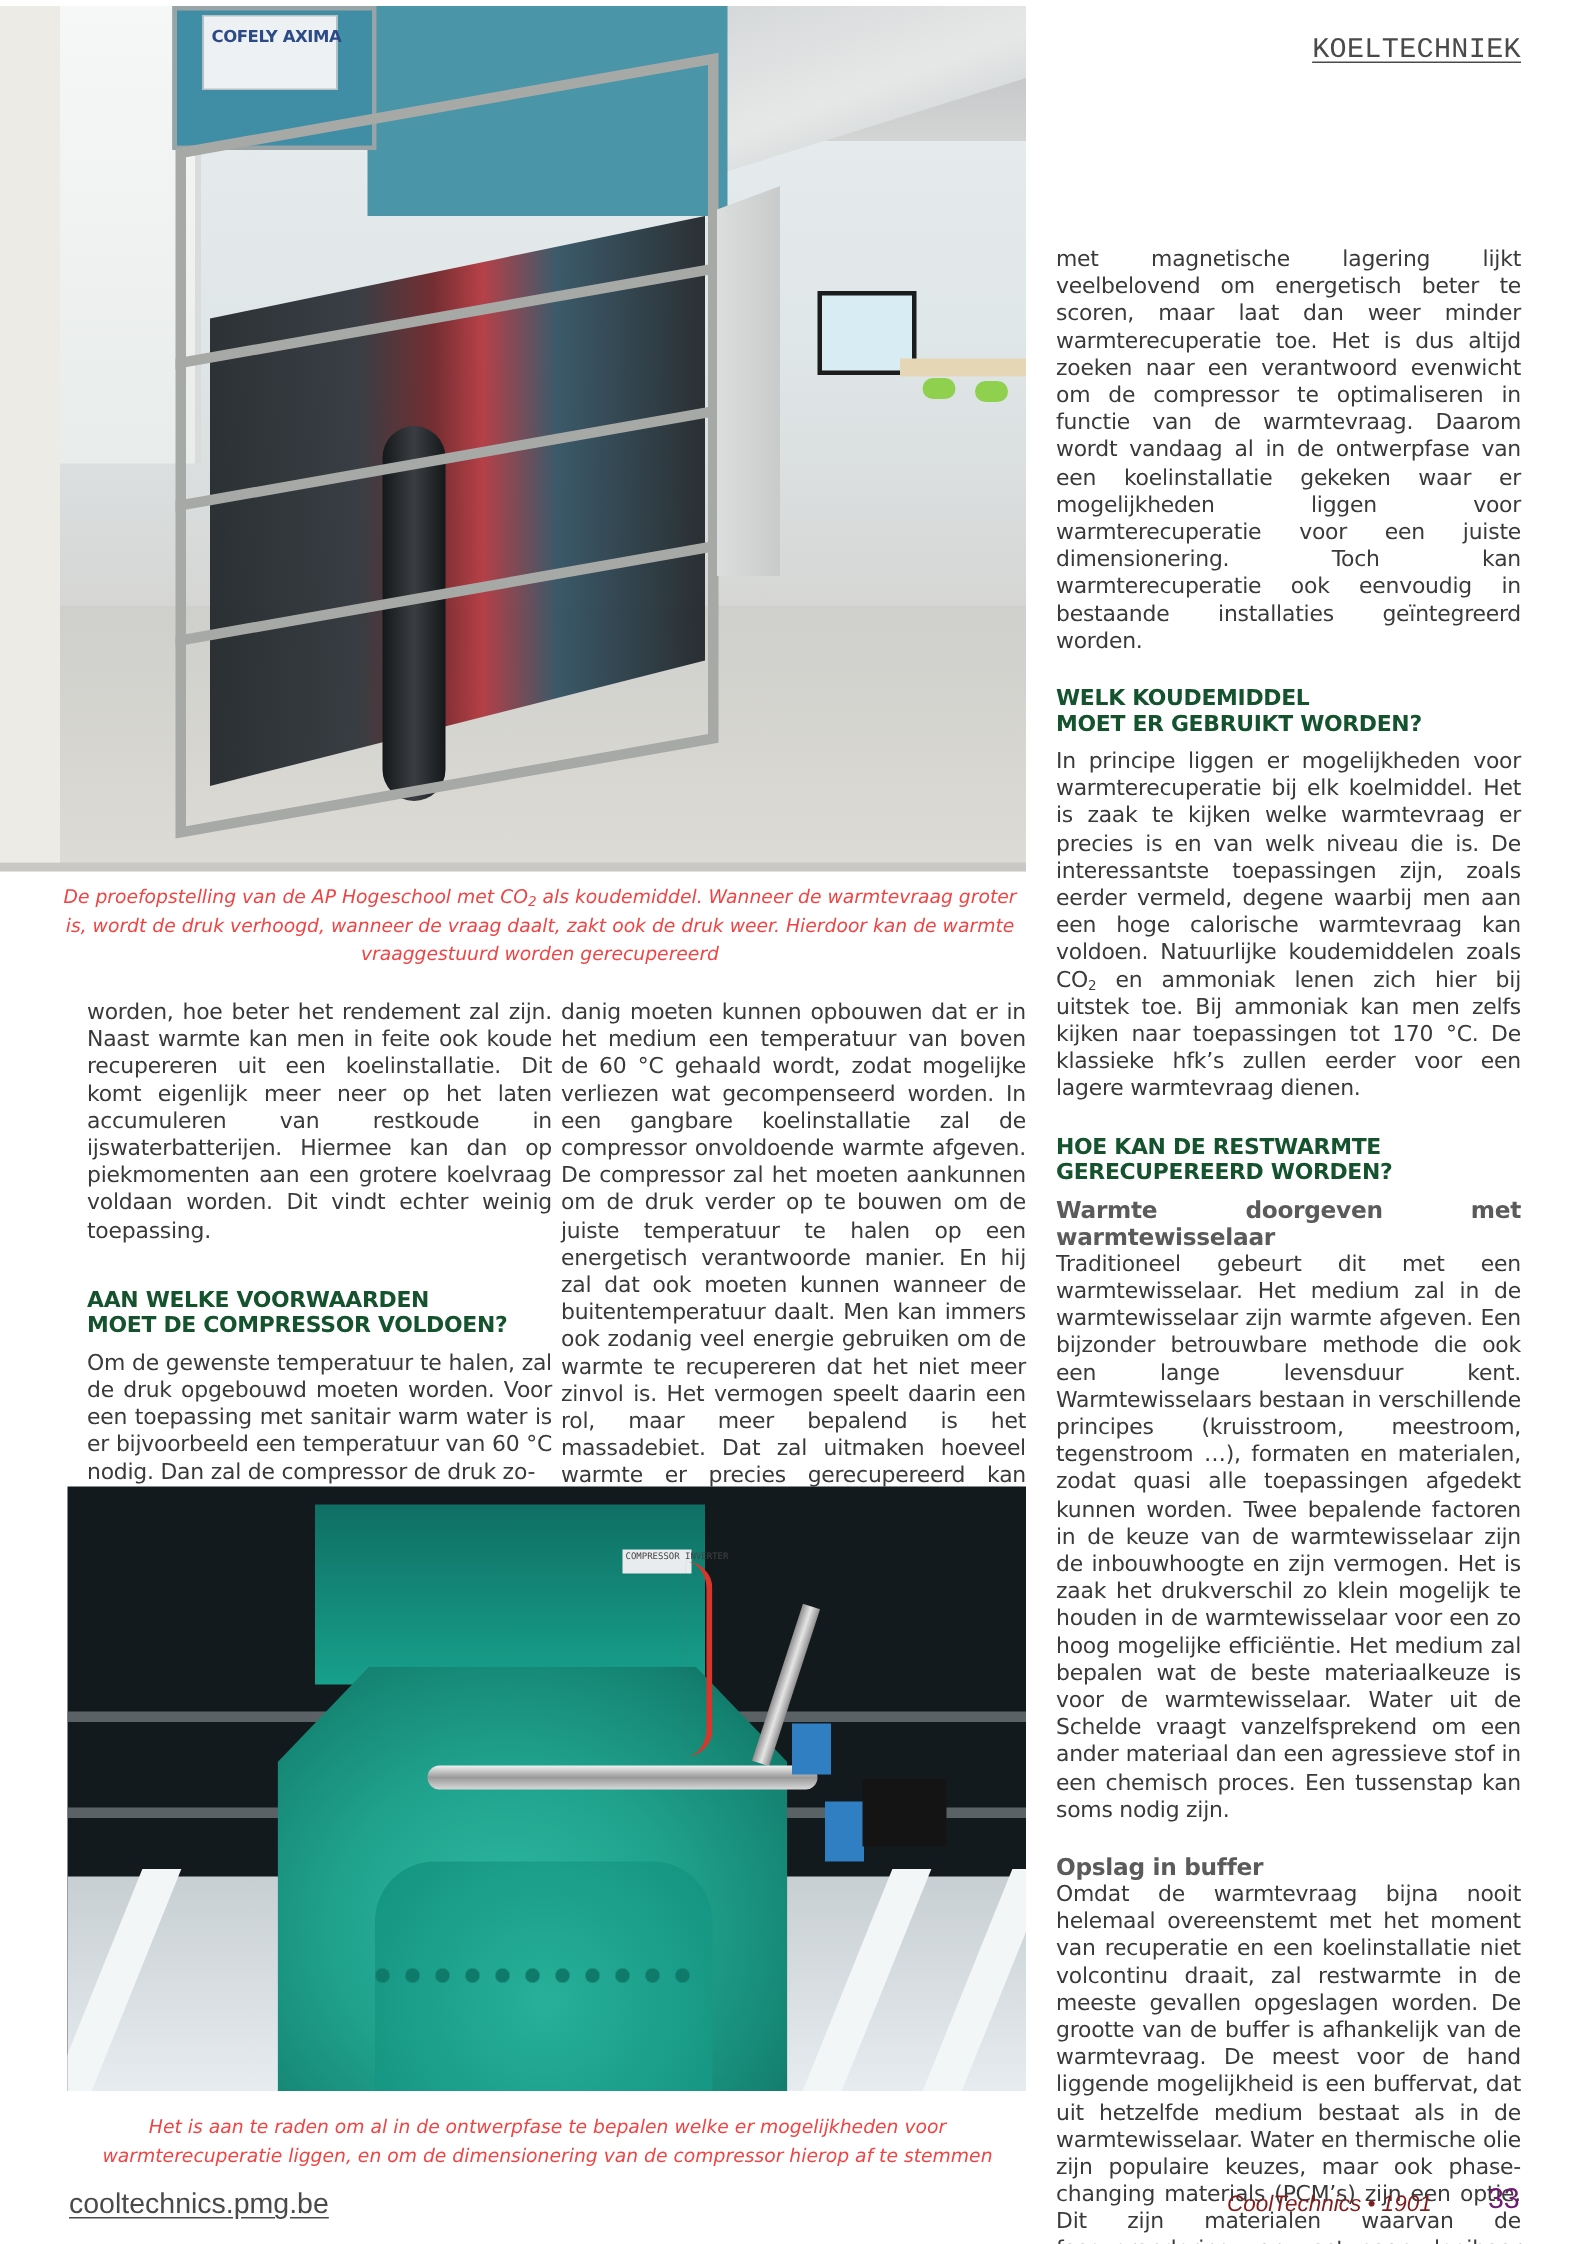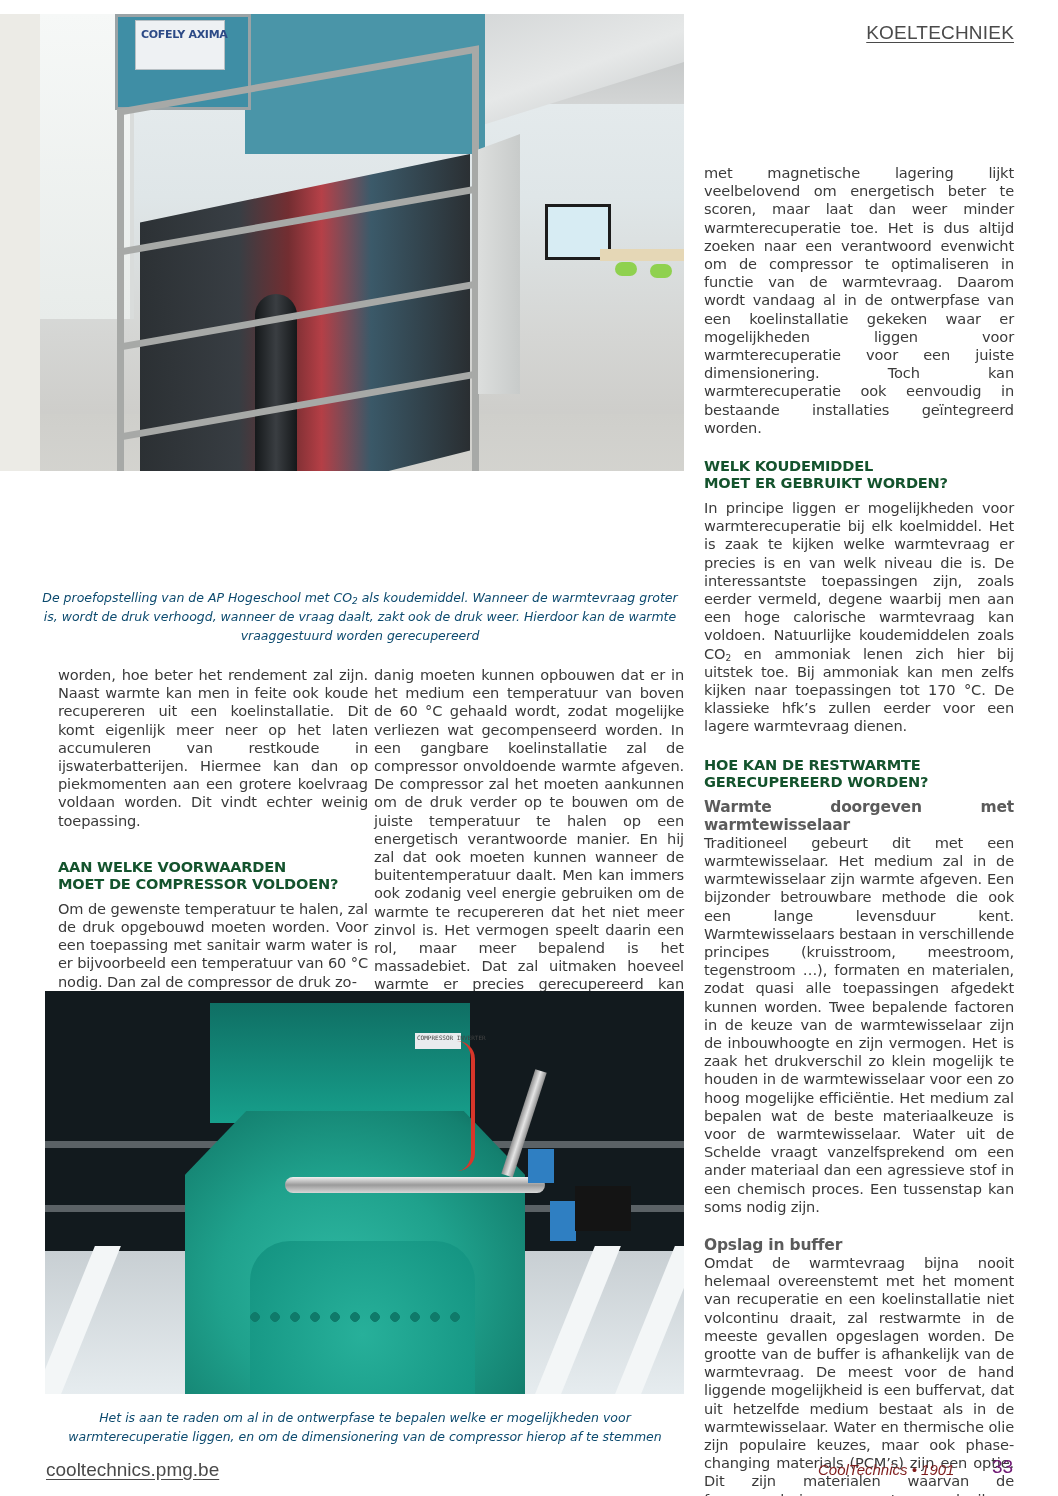--- a/index.html
+++ b/index.html
@@ -8,26 +8,26 @@
     background: #ffffff; color: #3c3c3c;
     font-family: "DejaVu Sans", sans-serif;
   }
   .abs { position: absolute; }
 
   
   .section-label {
     right: 44px; top: 22px;
     font-size: 19px; letter-spacing: 0.2px; color: #4a4a4a;
     text-decoration: underline; text-underline-offset: 3px;
-    font-family: Liberation Sans, sans-serif; font-weight: normal;
+    font-family: Liberation Mono, monospace; font-weight: normal;
   }
 
   
   .photo1 {
-    left: 0; top: 14px; width: 684px; height: 457px; overflow: hidden;
+    left: 0; top: 4px; width: 684px; height: 577px; overflow: hidden;
     background: linear-gradient(180deg, #e9eef0 0%, #dfe6e8 40%, #d5d6d4 70%, #c9c8c4 100%);
   }
   .p1-window { left: 40px; top: 0; width: 90px; height: 305px; background: linear-gradient(180deg,#f6f8f7,#e8ecea); border-right: 4px solid #d9dcdb; }
   .p1-wall { left: 0; top: 0; width: 40px; height: 571px; background: #ecebe6; }
   .p1-floor { left: 0; top: 400px; width: 684px; height: 171px; background: linear-gradient(180deg,#cfcfcb,#dcdbd6); }
   .p1-ceiling { left: 240px; top: 0; width: 444px; height: 90px; background: linear-gradient(180deg,#b9bcbd,#d3d5d5); }
   .p1-duct { left: 300px; top: 0; width: 384px; height: 120px; background: linear-gradient(160deg,#c9cccd,#e6e8e8 60%,#bfc3c4); clip-path: polygon(0 0,100% 0,100% 40%,40% 100%,0 55%); }
   .p1-bluebox { left: 115px; top: 0; width: 130px; height: 90px; background: #3f8ea5; border: 3px solid #9aa3a6; }
   .p1-label { left: 135px; top: 6px; width: 88px; height: 48px; background: #eef1f3; border: 1px solid #b8c0c4; }
   .p1-label-text { left: 141px; top: 14px; font-size: 11px; font-weight: bold; color: #2c4a86; letter-spacing: -0.3px; }
@@ -37,21 +37,21 @@
   .p1-equip { left: 140px; top: 140px; width: 330px; height: 380px; background: linear-gradient(90deg,#1d2226 0%,#2a3036 30%,#6a1e22 45%,#b2323a 55%,#2d4e5f 70%,#1b2024 100%); opacity: .92; clip-path: polygon(0 18%,100% 0,100% 78%,0 100%); }
   .p1-tank { left: 255px; top: 280px; width: 42px; height: 250px; border-radius: 21px; background: linear-gradient(90deg,#15181a,#3a3e42,#15181a); }
   .p1-cabinet { left: 478px; top: 120px; width: 42px; height: 260px; background: linear-gradient(90deg,#dcdedd,#c8cbca); clip-path: polygon(0 6%,100% 0,100% 100%,0 100%); }
   .p1-monitor { left: 545px; top: 190px; width: 60px; height: 50px; background: #d7ecf3; border: 3px solid #1c1c1c; }
   .p1-desk { left: 600px; top: 235px; width: 84px; height: 12px; background: #e5d7b6; }
   .p1-chair1 { left: 615px; top: 248px; width: 22px; height: 14px; background: #8fd14f; border-radius: 8px; }
   .p1-chair2 { left: 650px; top: 250px; width: 22px; height: 14px; background: #8fd14f; border-radius: 8px; }
 
   
   .caption {
-    color: #0c4a6e; font-style: italic; font-size: 12.5px; line-height: 19px;
+    color: #ef4444; font-style: italic; font-size: 12.5px; line-height: 19px;
     text-align: center;
   }
   .caption1 { left: 40px; top: 588px; width: 640px; }
   .caption2 { left: 40px; top: 1408px; width: 650px; }
 
   
   .col { font-size: 14.6px; line-height: 18.2px; text-align: justify; color: #3a3a3a; letter-spacing: -0.15px; }
   .col p { margin: 0; }
   .col1 { left: 46px; top: 666px; width: 310px; margin-left: 12px; }
   .col2 { left: 374px; top: 666px; width: 310px; }

